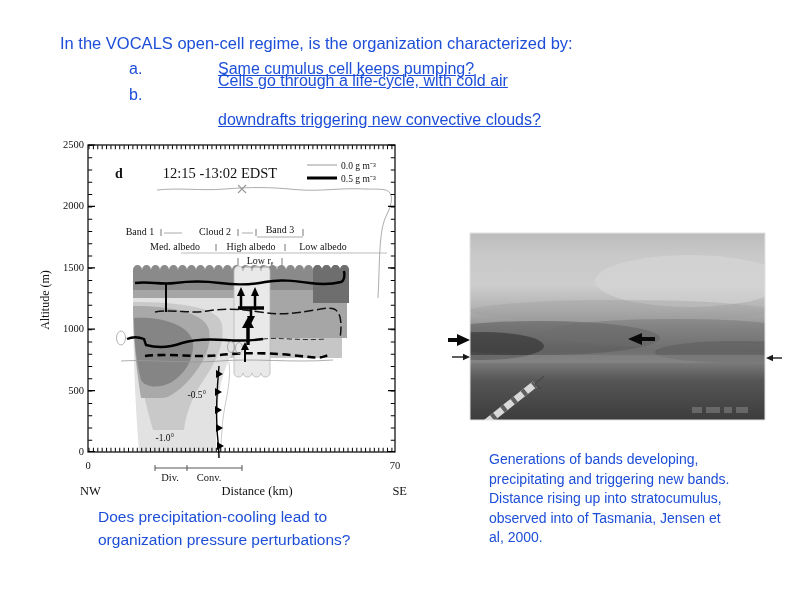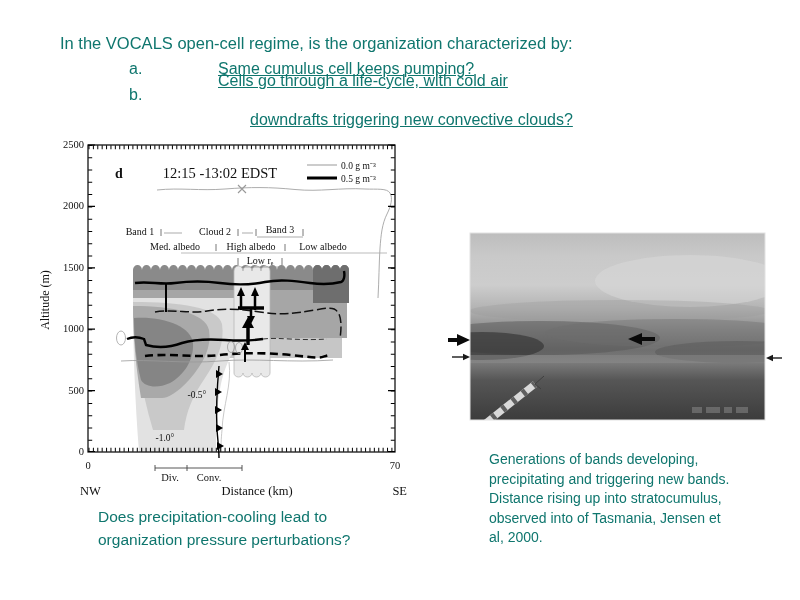--- a/index.html
+++ b/index.html
@@ -1,38 +1,38 @@
 <!DOCTYPE html>
 <html><head>
 <meta charset="utf-8">
 <style>
   html,body{margin:0;padding:0;background:#fff;}
   .slide{position:relative;width:800px;height:552px;background:#fff;overflow:hidden;
-         font-family:"Liberation Sans",sans-serif;color:#0f766e;}
+         font-family:"Liberation Sans",sans-serif;color:#1d4ed8;}
   .abs{position:absolute;}
   .q-title{left:60px;top:34px;font-size:16.5px;white-space:nowrap;}
   .q-label{font-size:16px;}
   .q-text{font-size:16px;white-space:nowrap;text-decoration:underline;}
   .left-question{left:78px;top:506px;font-size:15.5px;line-height:22.5px;margin-left:20px;}
   .photo-caption{left:472px;top:450px;font-size:14px;line-height:19.5px;margin-left:17px;}
   svg text{font-family:"Liberation Serif",serif;fill:#111;}
   .fig-wrap{left:35px;top:140px;}
   .photo-wrap{left:440px;top:226px;}
 </style>
 </head>
 <body>
 
 <div class="slide">
 
   <div class="abs q-title">In the VOCALS open-cell regime, is the organization characterized by:</div>
   <div class="abs q-label" style="left:129px;top:60px;">a.</div>
   <div class="abs q-text" style="left:218px;top:60px;">Same cumulus cell keeps pumping?</div>
   <div class="abs q-label" style="left:129px;top:86px;">b.</div>
   <div class="abs q-text" style="left:218px;top:72px;">Cells go through a life-cycle, with cold air</div>
-  <div class="abs q-text" style="left:218px;top:111px;margin-left:32px;">downdrafts triggering new convective clouds?</div>
+  <div class="abs q-text" style="left:218px;top:111px;">downdrafts triggering new convective clouds?</div>
 
   <svg class="abs fig-wrap" width="385" height="365" viewBox="0 0 385 365">
 
     <rect x="53" y="5" width="307" height="307" fill="#ffffff"></rect>
 
     <path d="M100,177 H307 V218 H100 Z" fill="#c6c6c6"></path>
     <path d="M98,148 H312 V198 H222 V177 H98 Z" fill="#a6a6a6"></path>
     <path d="M98,150 L98,130 a4.5,5 0 0 1 9,0 a4.5,5 0 0 1 9,0 a4.5,5 0 0 1 9,0 a4.5,5 0 0 1 9,0 a4.5,5 0 0 1 9,0 a4.5,5 0 0 1 9,0 a4.5,5 0 0 1 9,0 a4.5,5 0 0 1 9,0 a4.5,5 0 0 1 9,0 a4.5,5 0 0 1 9,0 a4.5,5 0 0 1 9,0 a4.5,5 0 0 1 9,0 a4.5,5 0 0 1 9,0 a4.5,5 0 0 1 9,0 a4.5,5 0 0 1 9,0 a4.5,5 0 0 1 9,0 a4.5,5 0 0 1 9,0 a4.5,5 0 0 1 9,0 a4.5,5 0 0 1 9,0 a4.5,5 0 0 1 9,0 a4.5,5 0 0 1 9,0 a4.5,5 0 0 1 9,0 a4.5,5 0 0 1 9,0 a4.5,5 0 0 1 9,0 L314,150 Z" fill="#8a8a8a"></path>
 
     <path d="M98,158 L205,158 C208,185 201,205 193,222 C185,240 181,262 181,312 L104,312 C100,262 98,210 98,158 Z" fill="#e2e2e2"></path>

